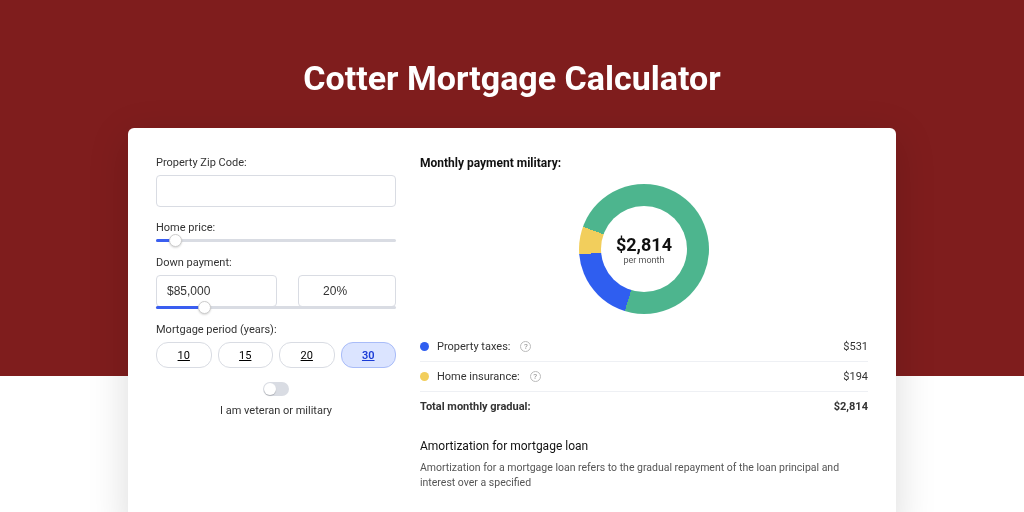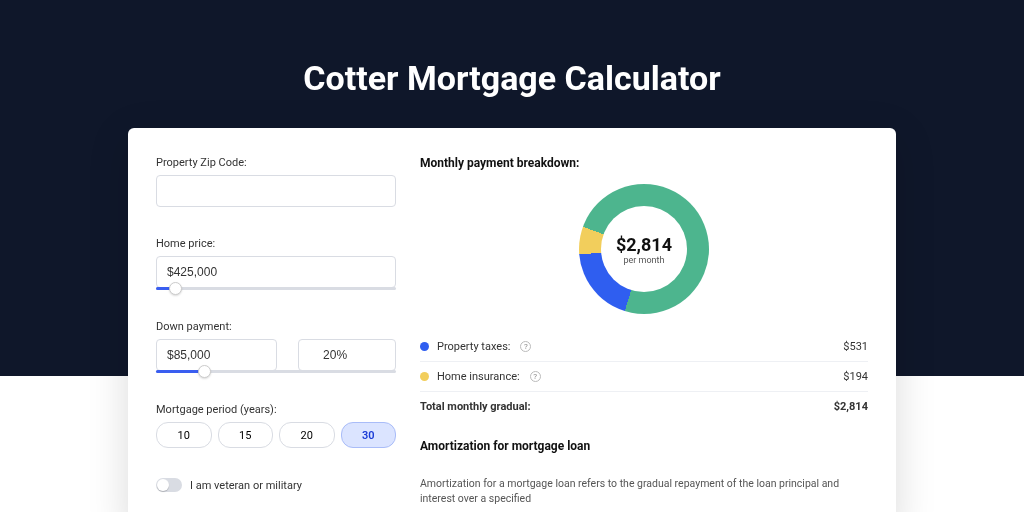--- a/index.html
+++ b/index.html
@@ -1,71 +1,70 @@
 <!DOCTYPE html>
 <html><head>
 <meta charset="utf-8">
 <style>
   * { box-sizing: border-box; margin: 0; padding: 0; }
   html, body { width: 1024px; height: 512px; overflow: hidden; font-family: -apple-system, BlinkMacSystemFont, "Segoe UI", Roboto, Arial, sans-serif; }
-  .page { background: #0f172a; width: 1024px; height: 376px; position: relative; }
+  .page { background: #7f1d1d; width: 1024px; height: 376px; position: relative; }
   .title { text-align: center; color: #fff; font-size: 34px; font-weight: 700; padding-top: 58px; padding-bottom: 20px; }
   .card { position: absolute; left: 128px; top: 128px; width: 768px; height: 400px; background: #fff; border-radius: 6px 6px 0 0; box-shadow: 0 10px 40px rgba(0,0,0,.15); padding: 28px 28px 0 28px; display: flex; gap: 24px; }
   .left { width: 240px; flex-shrink: 0; }
   .right { flex: 1; }
   .lbl { font-size: 11px; color: #333; margin-bottom: 6px; }
   .field { width: 100%; height: 32px; border: 1px solid #d9dce3; border-radius: 4px; padding: 0 10px; font-size: 12px; color: #333; background: #fff; }
-  .group { margin-bottom: 30px; position: relative; }
+  .group { margin-bottom: 14px; position: relative; }
   .slider-track { height: 3px; background: #d9dce3; border-radius: 2px; position: relative; margin-top: -1px; }
   .slider-fill { position: absolute; left: 0; top: 0; height: 3px; background: #3a5ef0; border-radius: 2px; }
   .slider-thumb { position: absolute; top: -5px; width: 13px; height: 13px; background: #fff; border: 1px solid #ccc; border-radius: 50%; box-shadow: 0 1px 2px rgba(0,0,0,.15); }
   .row { display: flex; gap: 21px; }
   .row .a { flex: 1.6; }
   .row .b { flex: 1; padding-left: 24px; }
   .period-row { display: flex; gap: 6px; }
-  .pill { flex: 1; height: 26px; font-size: 11px; border: 1px solid #d9dce3; border-radius: 12px; background: #fff; display: flex; align-items: center; justify-content: center; cursor: pointer; }
+  .pill { flex: 1; height: 26px; font-size: 11px; border: 1px solid #d9dce3; border-radius: 12px; background: #fff; display: flex; align-items: center; justify-content: center; cursor: pointer; text-decoration: underline; }
   .pill.active { background: #dbe4ff; border-color: #a9bcf8; color: #1a3bd6; font-weight: 600; }
-  .toggle-row { display: flex; align-items: center; gap: 8px; margin-top: 14px; }
+  .toggle-row { display: flex; align-items: center; gap: 8px; margin-top: 14px; flex-direction: column; }
   .toggle { width: 26px; height: 14px; background: #d9dce3; border-radius: 8px; position: relative; }
   .toggle::after { content: ""; position: absolute; width: 12px; height: 12px; background: #fff; border-radius: 50%; top: 1px; left: 1px; box-shadow: 0 1px 1px rgba(0,0,0,.2); }
   .toggle-lbl { font-size: 11px; color: #333; }
   .breakdown-title { font-size: 12px; font-weight: 700; color: #111; margin-bottom: 14px; }
   .donut-wrap { display: flex; justify-content: center; margin-bottom: 18px; }
   .donut { width: 130px; height: 130px; border-radius: 50%; position: relative; }
   .donut-center { position: absolute; inset: 22px; background: #fff; border-radius: 50%; display: flex; flex-direction: column; align-items: center; justify-content: center; }
   .donut-amt { font-size: 18px; font-weight: 700; color: #111; }
   .donut-sub { font-size: 9px; color: #555; text-align: center; }
   .legend-row { display: flex; align-items: center; justify-content: space-between; padding: 8px 0; border-bottom: 1px solid #eef0f4; }
   .legend-row.total { border-bottom: none; font-weight: 700; }
   .legend-left { display: flex; align-items: center; gap: 8px; font-size: 11px; color: #333; }
   .dot { width: 9px; height: 9px; border-radius: 50%; }
   .legend-val { font-size: 11px; color: #333; }
   .info { width: 11px; height: 11px; border: 1px solid #bbb; border-radius: 50%; display: inline-flex; align-items: center; justify-content: center; font-size: 8px; color: #888; margin-left: 2px; }
   .amort-section { margin-top: 18px; }
-  .amort-title { font-size: 12px; font-weight: 700; color: #111; margin-bottom: 24px; }
+  .amort-title { font-size: 12px; font-weight: 400; color: #111; margin-bottom: 8px; }
   .amort-text { font-size: 10.5px; color: #555; line-height: 1.4; }
 </style>
 </head>
 <body>
 
 <div class="page">
   <div class="title">Cotter Mortgage Calculator</div>
 
   <div class="card">
 
     <div class="left">
 
       <div class="group">
         <div class="lbl">Property Zip Code:</div>
         <input class="field" value="" style="">
       </div>
 
       <div class="group">
         <div class="lbl">Home price:</div>
-        <input class="field" value="$425,000" style="">
         <div class="slider-track">
           <div class="slider-fill" id="hp-fill" style="width: 8%;"></div>
           <div class="slider-thumb" id="hp-thumb" style="left: calc(8% - 6px);"></div>
         </div>
       </div>
 
       <div class="group">
         <div class="lbl">Down payment:</div>
         <div class="row">
           <input class="field a" value="$85,000" style="">
@@ -89,21 +88,21 @@
       </div>
 
       <div class="toggle-row">
         <div class="toggle"></div>
         <div class="toggle-lbl">I am veteran or military</div>
       </div>
 
     </div>
 
     <div class="right">
-      <div class="breakdown-title">Monthly payment breakdown:</div>
+      <div class="breakdown-title">Monthly payment military:</div>
 
       <div class="donut-wrap">
         <div class="donut" id="donut" style="background: conic-gradient(from -70deg, rgb(77, 181, 142) 0deg, rgb(77, 181, 142) 267.249deg, rgb(47, 94, 240) 267.249deg, rgb(47, 94, 240) 335.181deg, rgb(242, 206, 92) 335.181deg, rgb(242, 206, 92) 360deg);">
           <div class="donut-center">
             <div class="donut-amt">$2,814</div>
             <div class="donut-sub">per month</div>
           </div>
         </div>
       </div>
 

